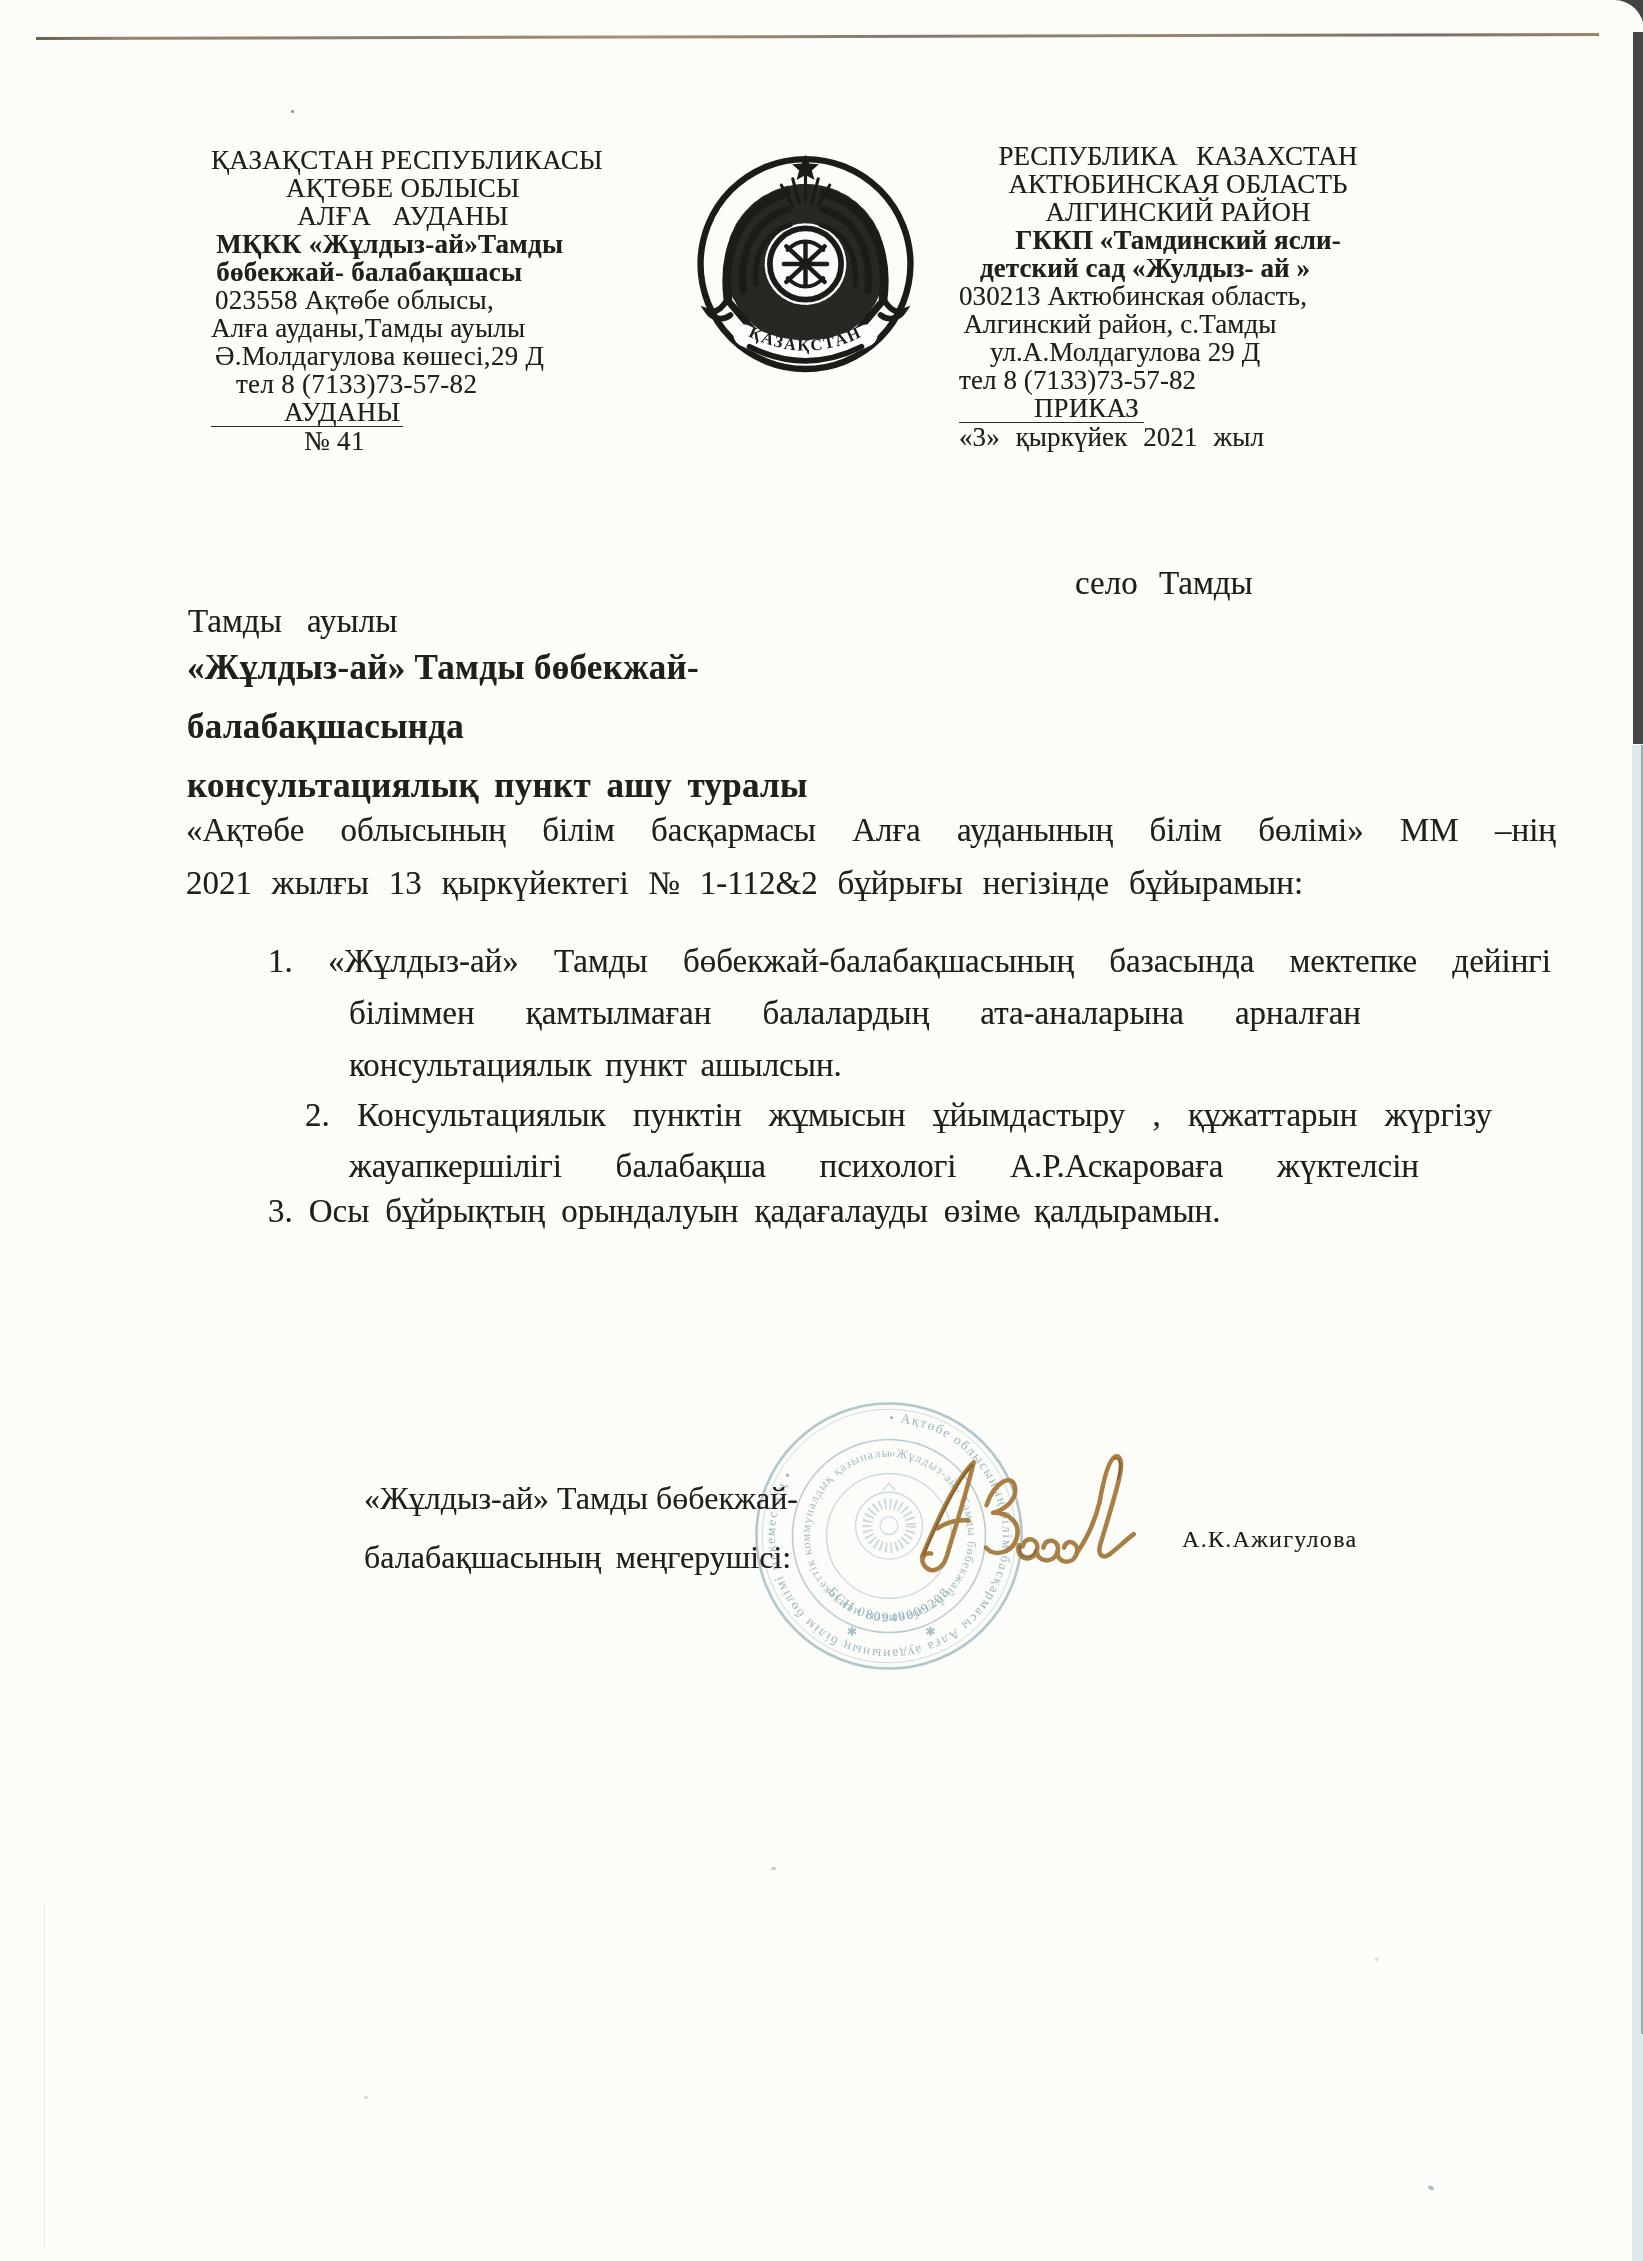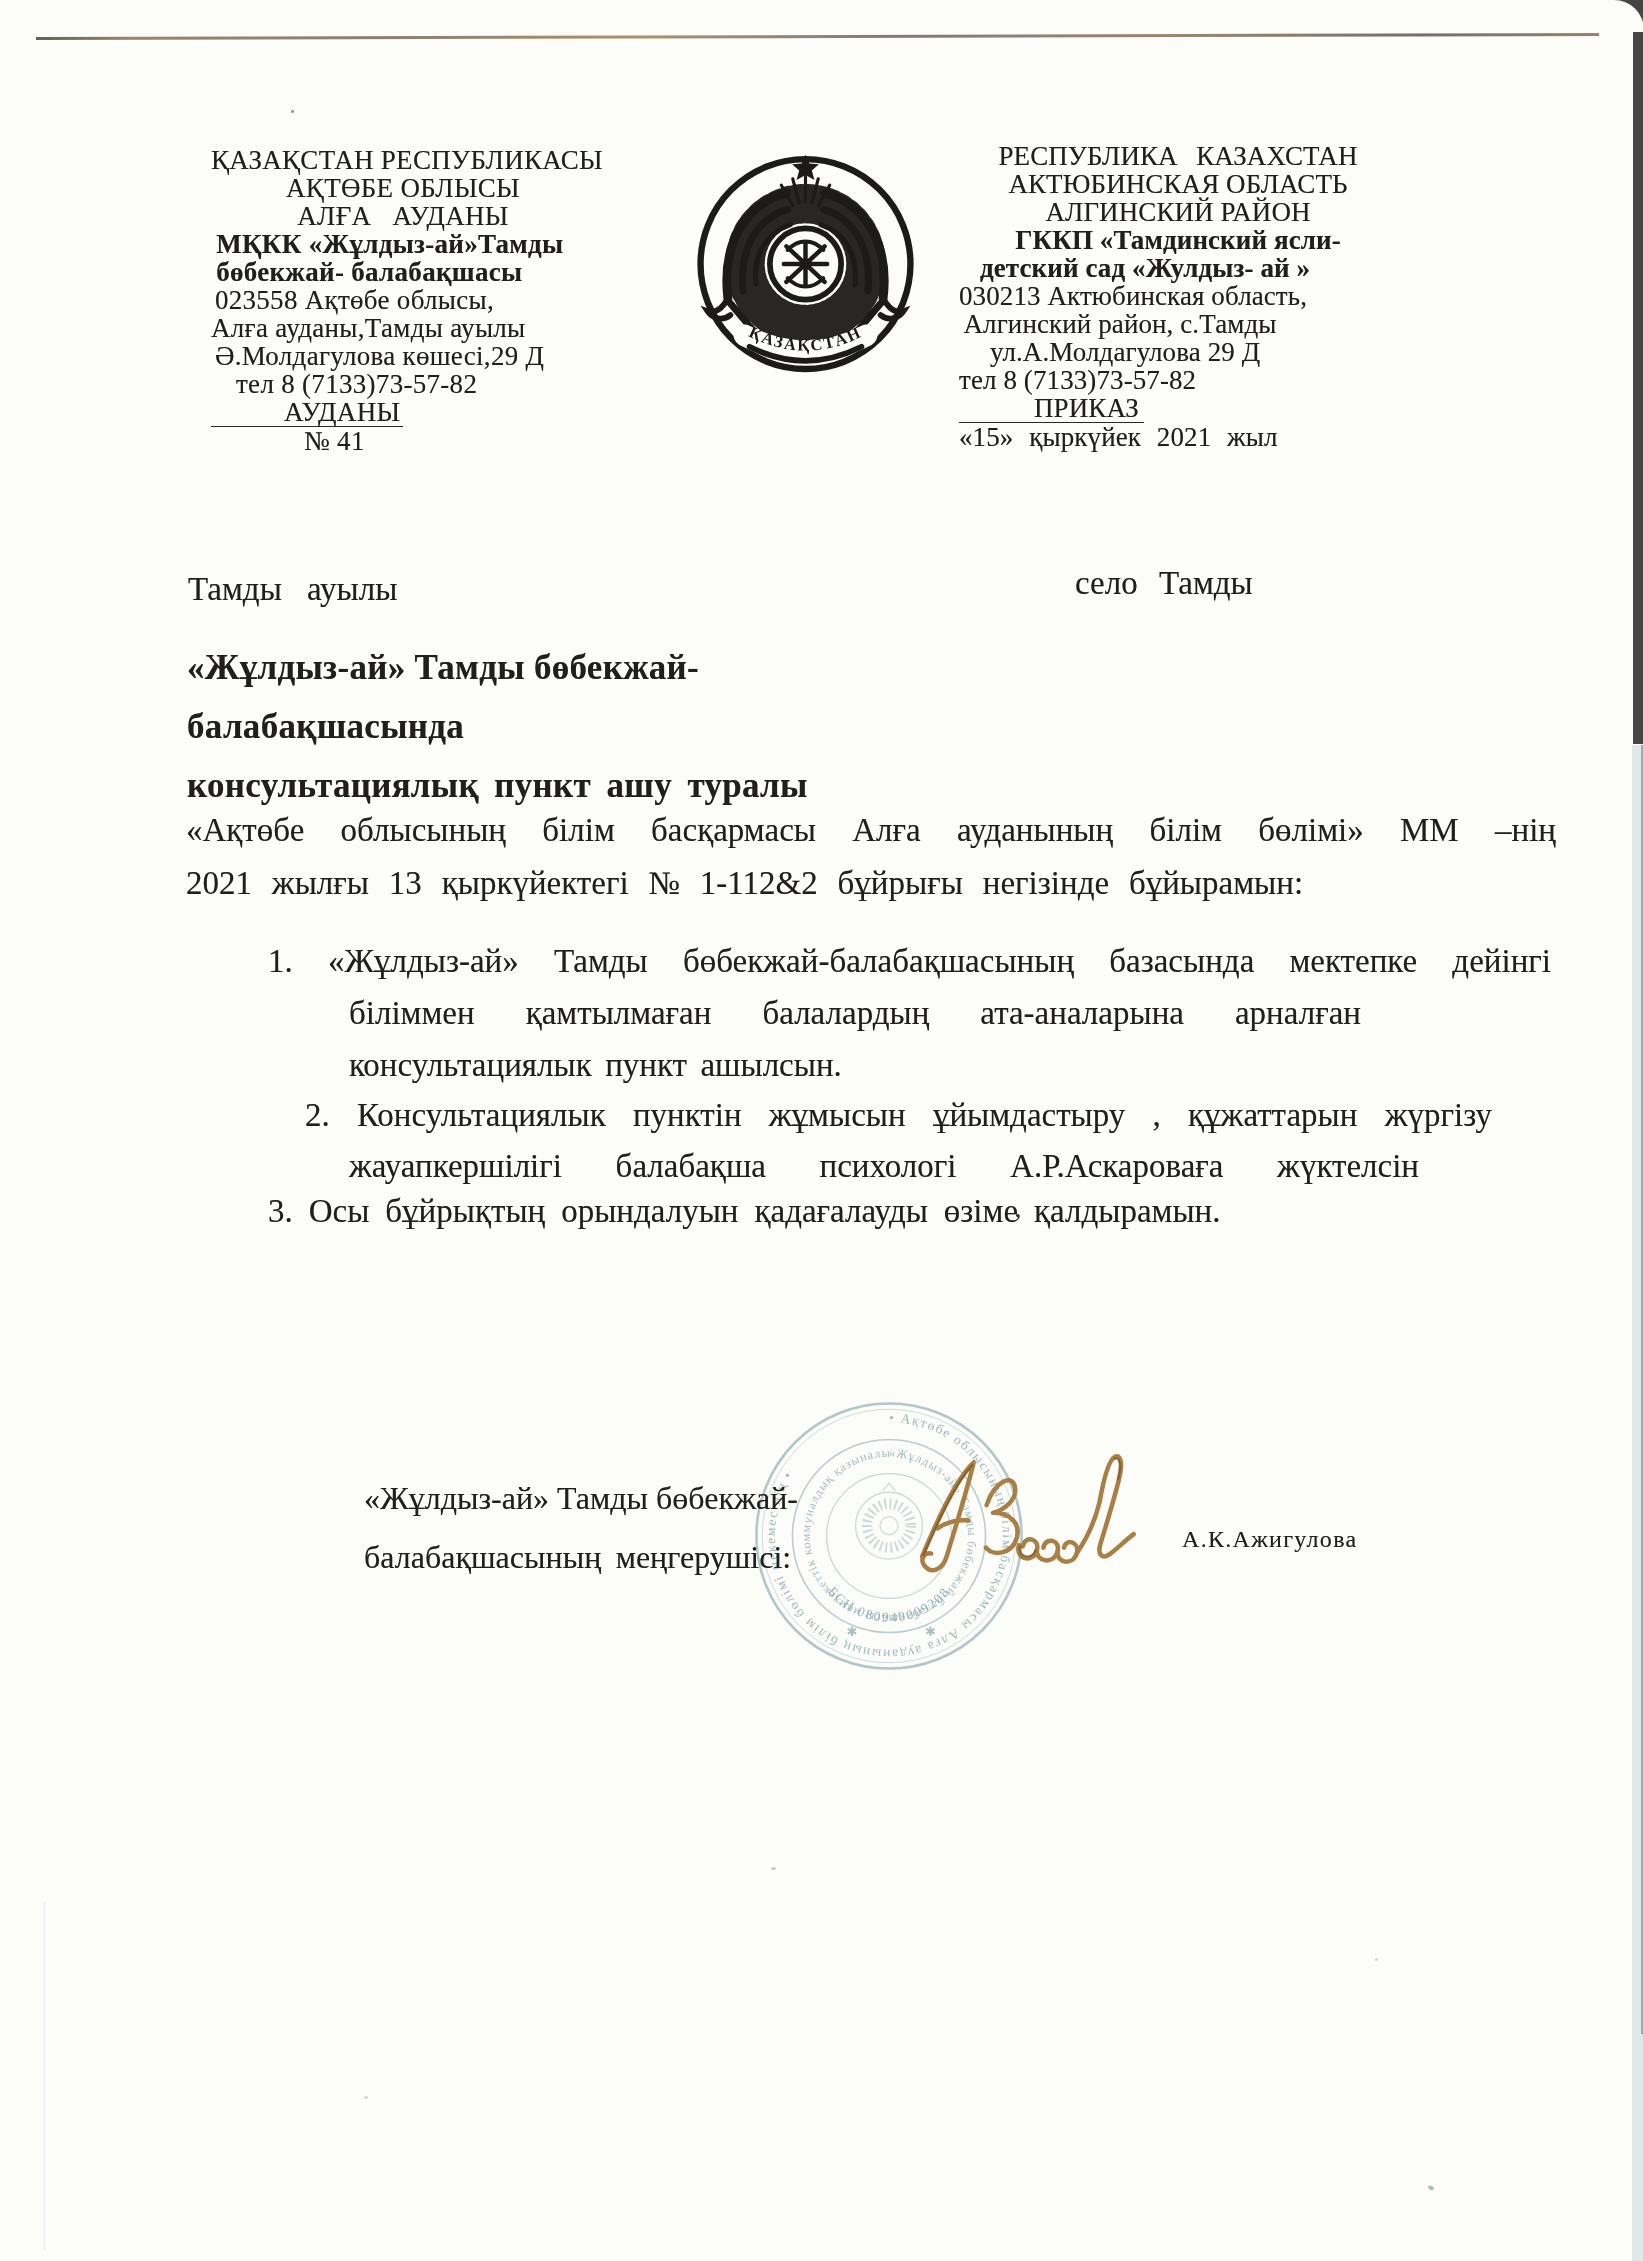--- a/index.html
+++ b/index.html
@@ -38,21 +38,21 @@
   .b{font-weight:bold;}
   .ws22{word-spacing:14px;} .ws18{word-spacing:11.6px;} .ws14{word-spacing:9px;}
   .ind8{padding-left:5.2px;} .ind6{padding-left:3.9px;} .ind39{padding-left:25px;}
   .ind33{padding-left:21px;} .ind48{padding-left:31px;} .ind7{padding-left:4.5px;}
   .uline-l{display:inline-block;border-bottom:1.9px solid #2a2925;padding-left:73px;padding-right:2.6px;}
   .uline-r{display:inline-block;border-bottom:1.9px solid #2a2925;padding-left:75px;padding-right:5.2px;}
   .numline{padding-left:93px;}
 
   .emblem{position:absolute;left:691px;top:143px;width:229px;height:232px;}
 
-  .place-left{position:absolute;left:188px;top:571px;font-size:33px;word-spacing:17px;text-align:right;}
+  .place-left{position:absolute;left:188px;top:603px;font-size:33px;word-spacing:17px;text-align:right;}
   .place-right{position:absolute;left:1075px;top:565px;font-size:33px;word-spacing:13px;}
 
   .title{position:absolute;left:187px;top:638px;font-size:35px;font-weight:bold;line-height:59px;letter-spacing:0.3px;}
   .title .t3{word-spacing:6.4px;}
 
   .body-line{position:absolute;font-size:33px;line-height:39px;}
   .just{text-align:justify;text-align-last:justify;}
   .pre1{left:186px;top:811px;width:1370px;}
   .pre2{left:186px;top:864px;word-spacing:11.6px;}
   .i1l1{left:268px;top:942px;width:1283px;}
@@ -135,21 +135,21 @@
     <div class="line c ws18">РЕСПУБЛИКА КАЗАХСТАН</div>
     <div class="line c">АКТЮБИНСКАЯ ОБЛАСТЬ</div>
     <div class="line c">АЛГИНСКИЙ РАЙОН</div>
     <div class="line c b">ГККП «Тамдинский ясли-</div>
     <div class="line b ind33">детский сад «Жулдыз- ай »</div>
     <div class="line">030213 Актюбинская область,</div>
     <div class="line ind7">Алгинский район, с.Тамды</div>
     <div class="line ind48">ул.А.Молдагулова 29 Д</div>
     <div class="line">тел 8 (7133)73-57-82</div>
     <div class="line"><span class="uline-r">ПРИКАЗ</span></div>
-    <div class="line ws14">«15» қыркүйек 2021 жыл</div>
+    <div class="line ws14">«3» қыркүйек 2021 жыл</div>
   </div>
 
   <div class="place-left soft">Тамды ауылы</div>
   <div class="place-right soft">село Тамды</div>
 
   <div class="title soft">
     <div>«Жұлдыз-ай» Тамды бөбекжай-</div>
     <div>балабақшасында</div>
     <div class="t3">консультациялық пункт ашу туралы</div>
   </div>

